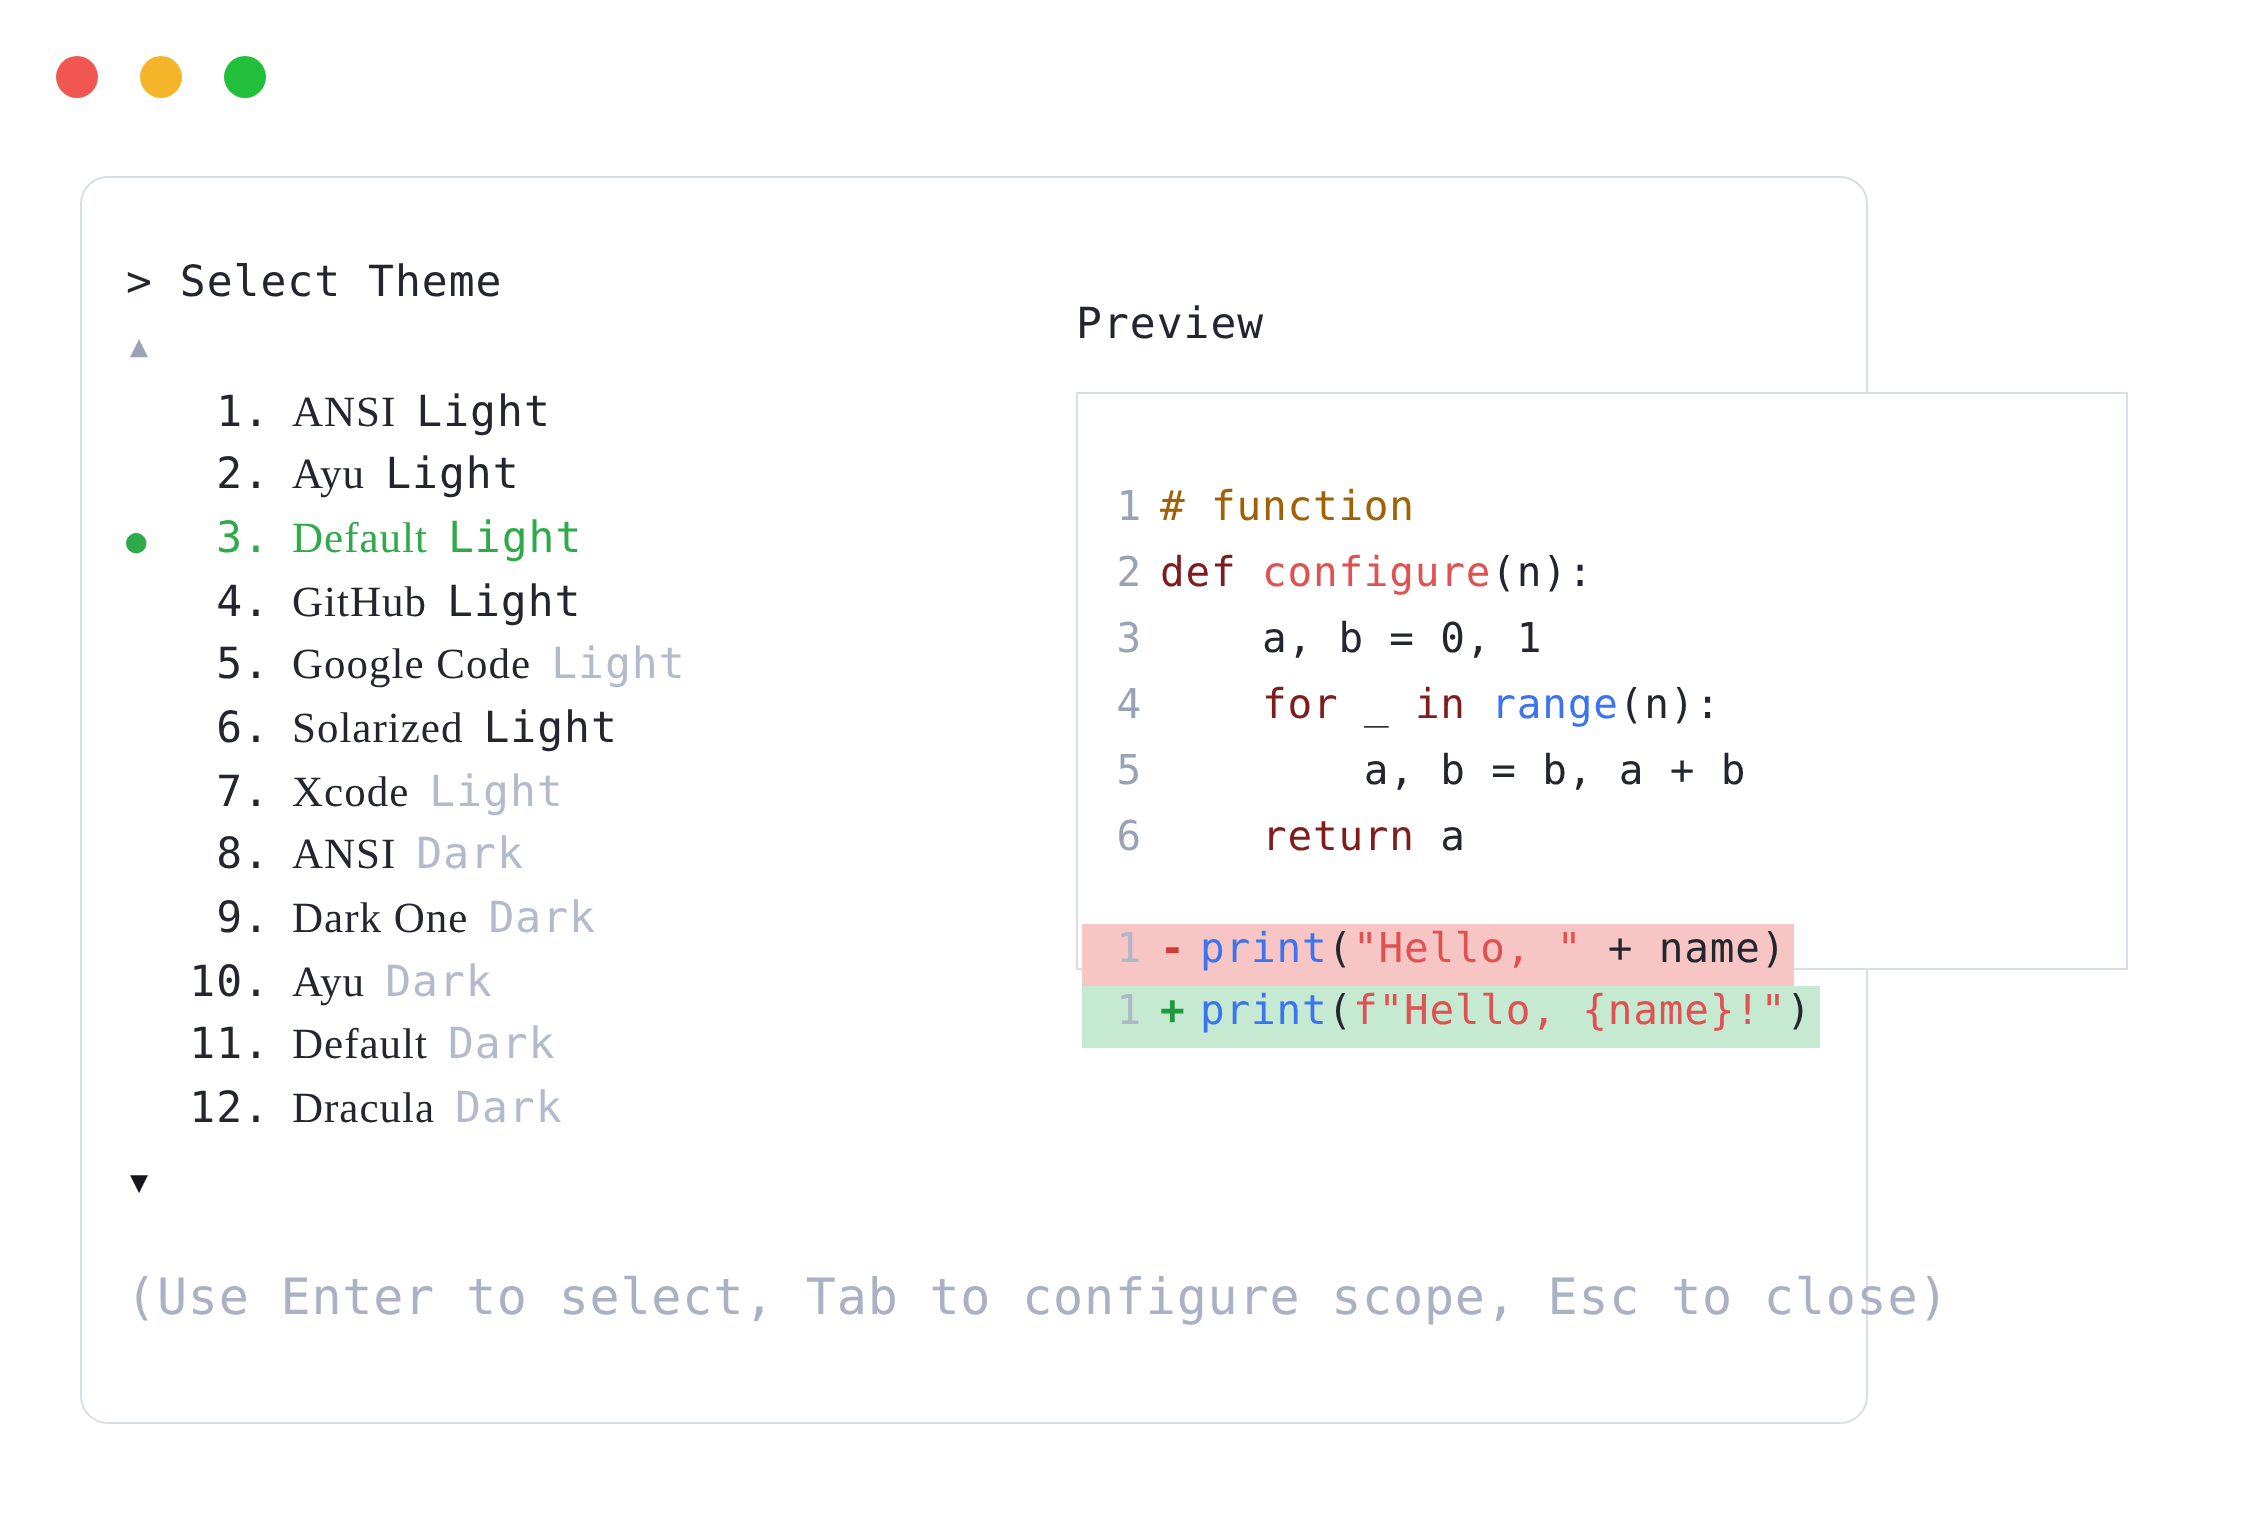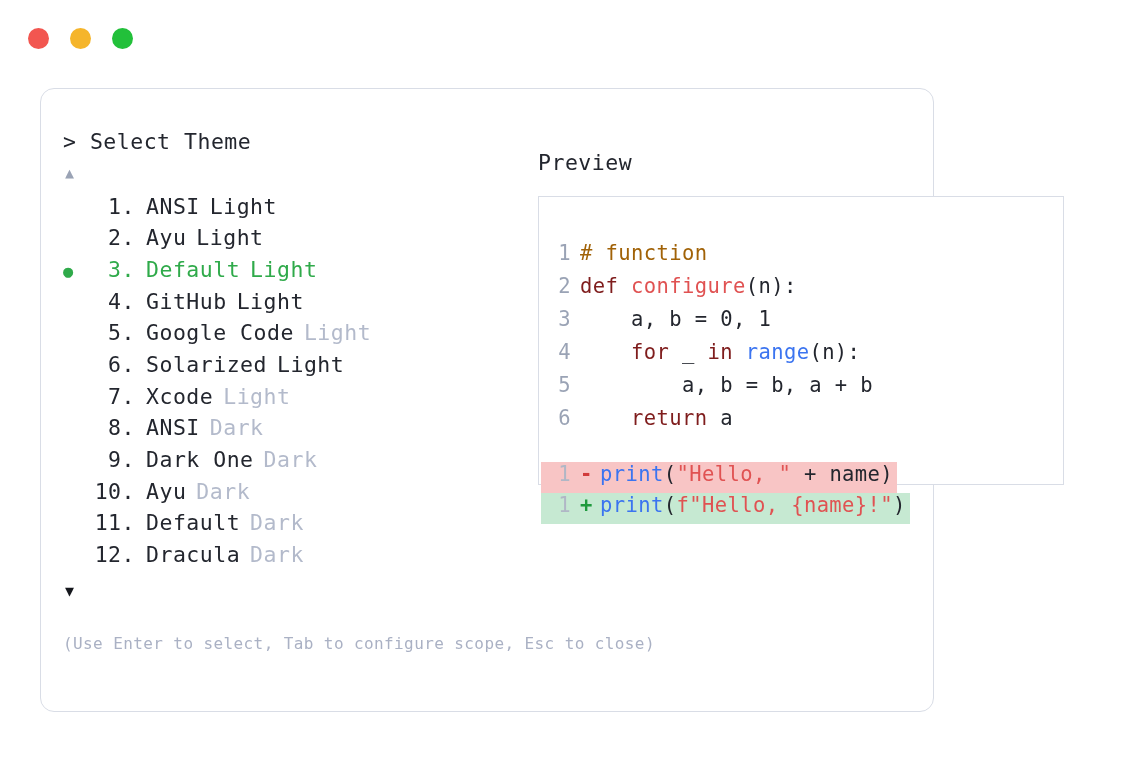--- a/index.html
+++ b/index.html
@@ -98,36 +98,37 @@
   }
   .row-index {
     width: 48px;
     flex: 0 0 48px;
     text-align: right;
     color: #23262e;
   }
   .row-name {
     margin-left: 11px;
     color: #23262e;
+    font-family: Liberation Serif, serif;
   }
   .row-variant {
     margin-left: 10px;
     color: #23262e;
   }
   .theme-row.dim-variant .row-variant { color: #b3bacb; }
   .theme-row.selected .row-index,
   .theme-row.selected .row-name,
   .theme-row.selected .row-variant { color: #2faa4a; }
 
   
   #help-line {
     position: absolute;
     left: 22px;
     top: 545px;
-    font-size: 16px;
+    font-size: 25px;
     letter-spacing: 0.4px;
     color: #aab1c4;
     white-space: pre;
   }
 
   
   #preview-column {
     position: absolute;
     left: 497px;
     top: 42px;

